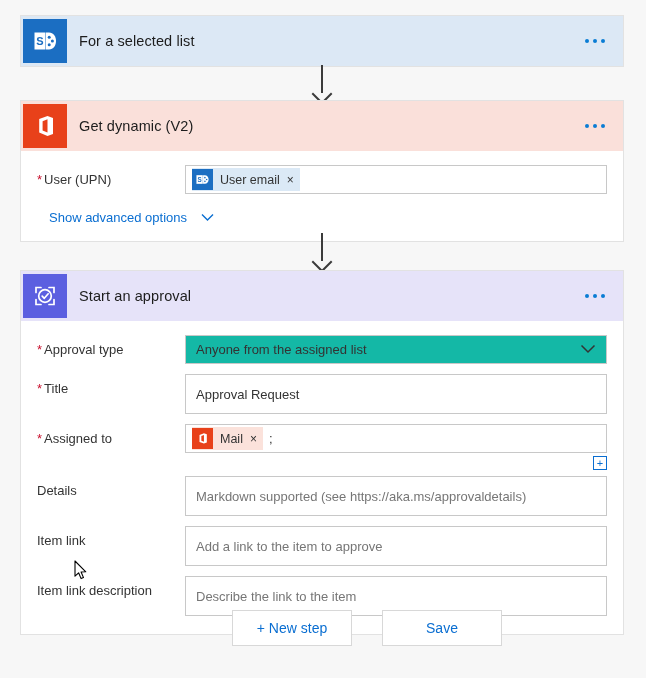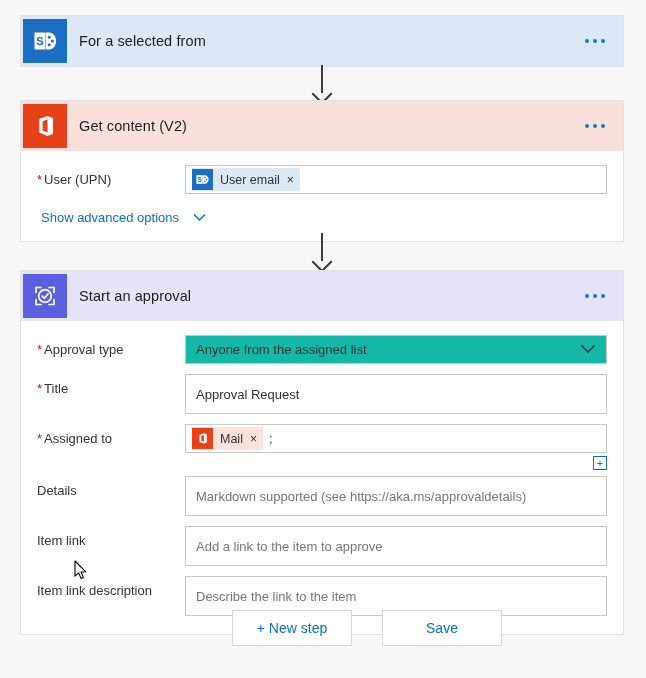--- a/index.html
+++ b/index.html
@@ -187,21 +187,21 @@
   
   .link {
     color: #0a6ed1;
     font-size: 13px;
     cursor: pointer;
     display: inline-flex;
     align-items: center;
   }
   .advanced-link {
     margin-top: 6px;
-    margin-left: 4px;
+    margin-left: 12px;
     gap: 7px;
   }
   .advanced-link .chev { margin-left: 7px; display: inline-flex; }
 
   .dynamic-row {
     display: flex;
     justify-content: flex-end;
     margin-top: 3px;
     margin-bottom: 6px;
   }
@@ -279,21 +279,21 @@
       <div class="card-icon icon-sharepoint">
         <svg width="26" height="26" viewBox="0 0 26 26" aria-hidden="true">
           <rect x="2.5" y="4.5" width="11" height="17" fill="#ffffff"></rect>
           <text x="8" y="17" font-family="Liberation Sans, sans-serif" font-size="11" font-weight="bold" fill="#1b6ec2" text-anchor="middle">S</text>
           <path d="M14 4.5 L14 21.5 L17 21.5 C21.4 21.5 24 17.8 24 13 C24 8.2 21.4 4.5 17 4.5 Z" fill="#ffffff"></path>
           <circle cx="17.2" cy="9.3" r="1.5" fill="#1b6ec2"></circle>
           <circle cx="17.2" cy="16.7" r="1.5" fill="#1b6ec2"></circle>
           <circle cx="20.4" cy="13" r="1.5" fill="#1b6ec2"></circle>
         </svg>
       </div>
-      <div class="card-title">For a selected from</div>
+      <div class="card-title">For a selected list</div>
       <div class="ellipsis-menu">
         <span></span>
           <span></span>
           <span></span>
       </div>
     </div>
   </div>
 
   <div class="connector" style="top:65px; height:43px;">
     <div class="stem"></div>
@@ -305,21 +305,21 @@
   </div>
 
   <div class="card" style="top:100px;">
     <div class="card-header office">
       <div class="card-icon icon-office">
         <svg width="26" height="26" viewBox="0 0 26 26" aria-hidden="true">
           <path d="M15.5 3 L7.2 6.1 L7.2 19.6 L15.5 23 L21 21.1 L21 4.9 Z" fill="#ffffff"></path>
           <path d="M15.5 6.3 L10.6 8.3 L10.6 17.5 L15.5 19.5 Z" fill="#e8411a"></path>
         </svg>
       </div>
-      <div class="card-title">Get content (V2)</div>
+      <div class="card-title">Get dynamic (V2)</div>
       <div class="ellipsis-menu">
         <span></span>
           <span></span>
           <span></span>
       </div>
     </div>
 
     <div class="card-body">
       <div class="form-row">
         <div class="form-label">

